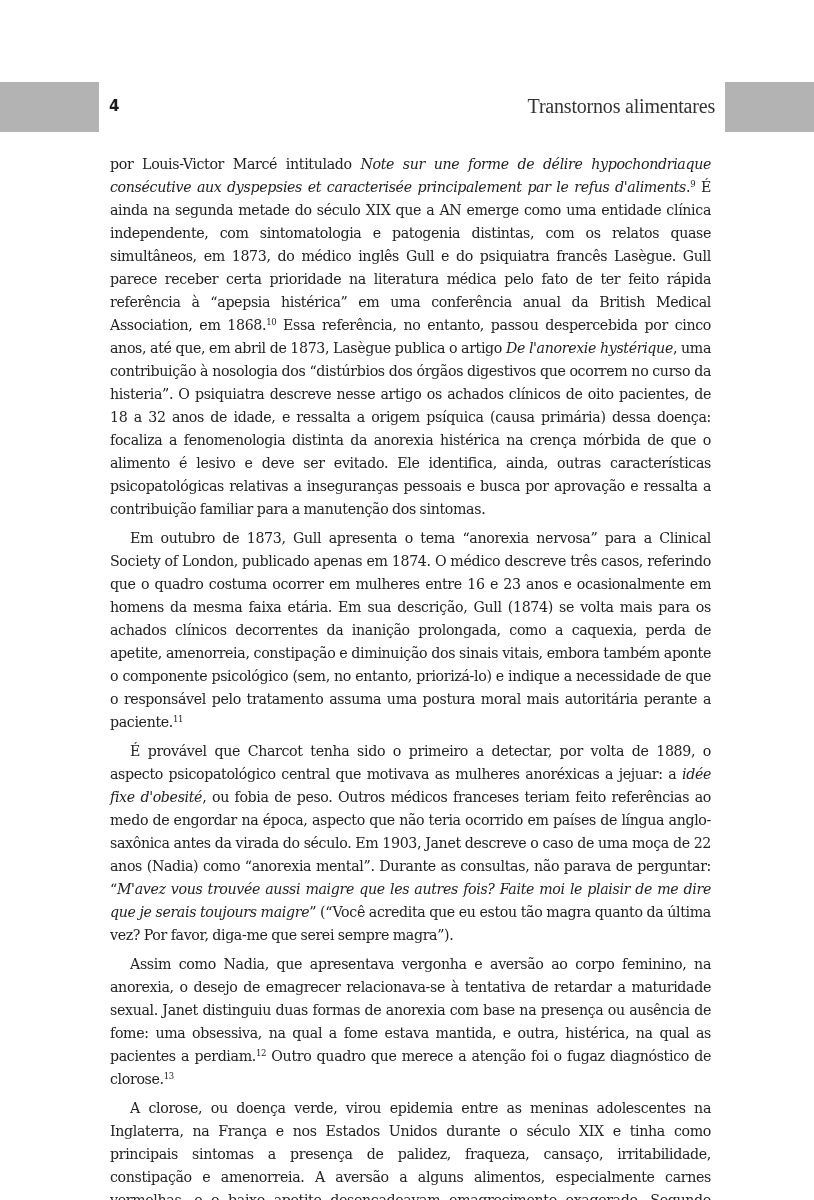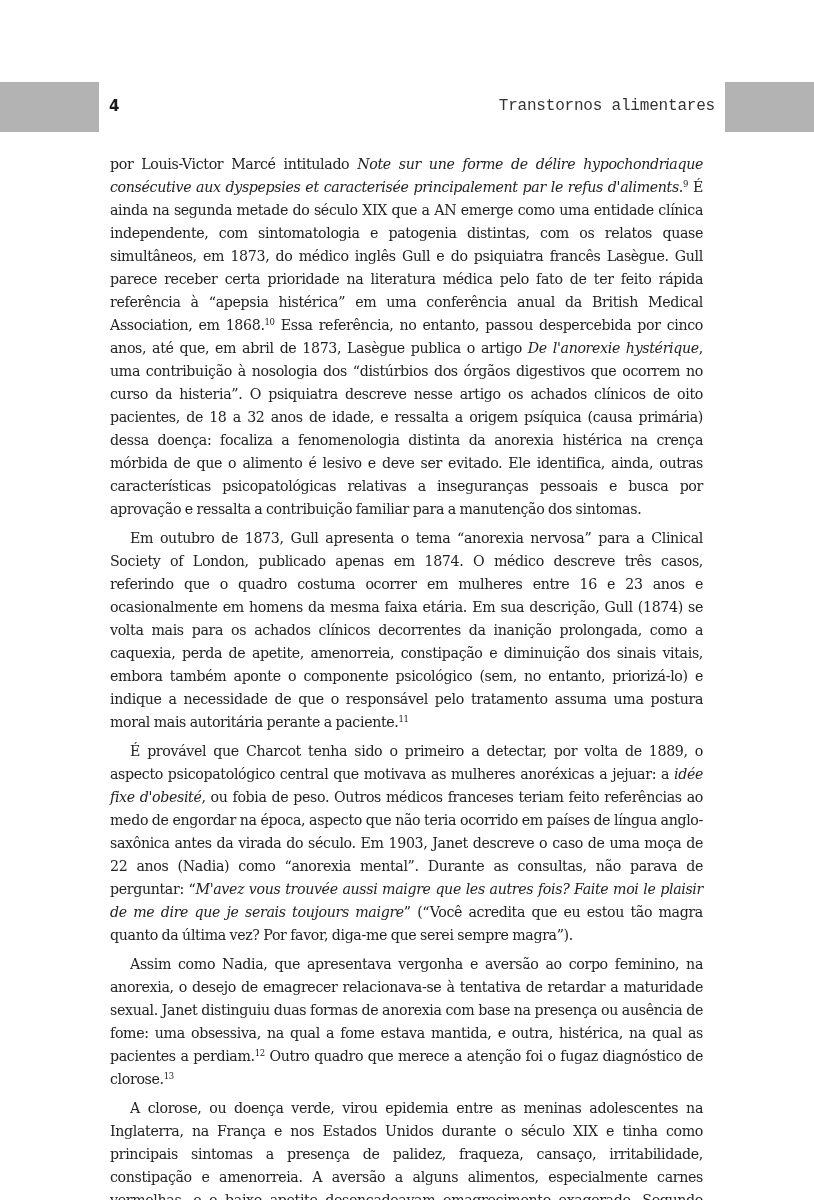--- a/index.html
+++ b/index.html
@@ -36,41 +36,41 @@
     font-family: "DejaVu Sans", sans-serif;
     font-weight: bold;
     font-size: 15px;
     color: #1a1a1a;
     line-height: 20px;
   }
   .running-head {
     position: absolute;
     right: 99px;
     top: 96px;
-    font-family: Liberation Mono, monospace;
-    font-size: 16px;
+    font-family: Liberation Serif, serif;
+    font-size: 20px;
     color: #333333;
     line-height: 20px;
     letter-spacing: -0.2px;
   }
   .body-text {
     position: absolute;
     left: 110px;
     top: 153px;
     width: 605px;
     font-family: "DejaVu Serif", serif;
     font-size: 14.2px;
     line-height: 23px;
     color: #222222;
     text-align: justify;
     letter-spacing: -0.35px;
     word-spacing: -0.5px;
   }
   .body-text p {
-    margin: 0 12px 6px 0;
+    margin: 0 4px 6px 0;
     text-indent: 20px;
     hyphens: manual;
   }
   .body-text p.first {
     text-indent: 0;
   }
   .body-text i {
     font-style: italic;
   }
   .body-text sup {

